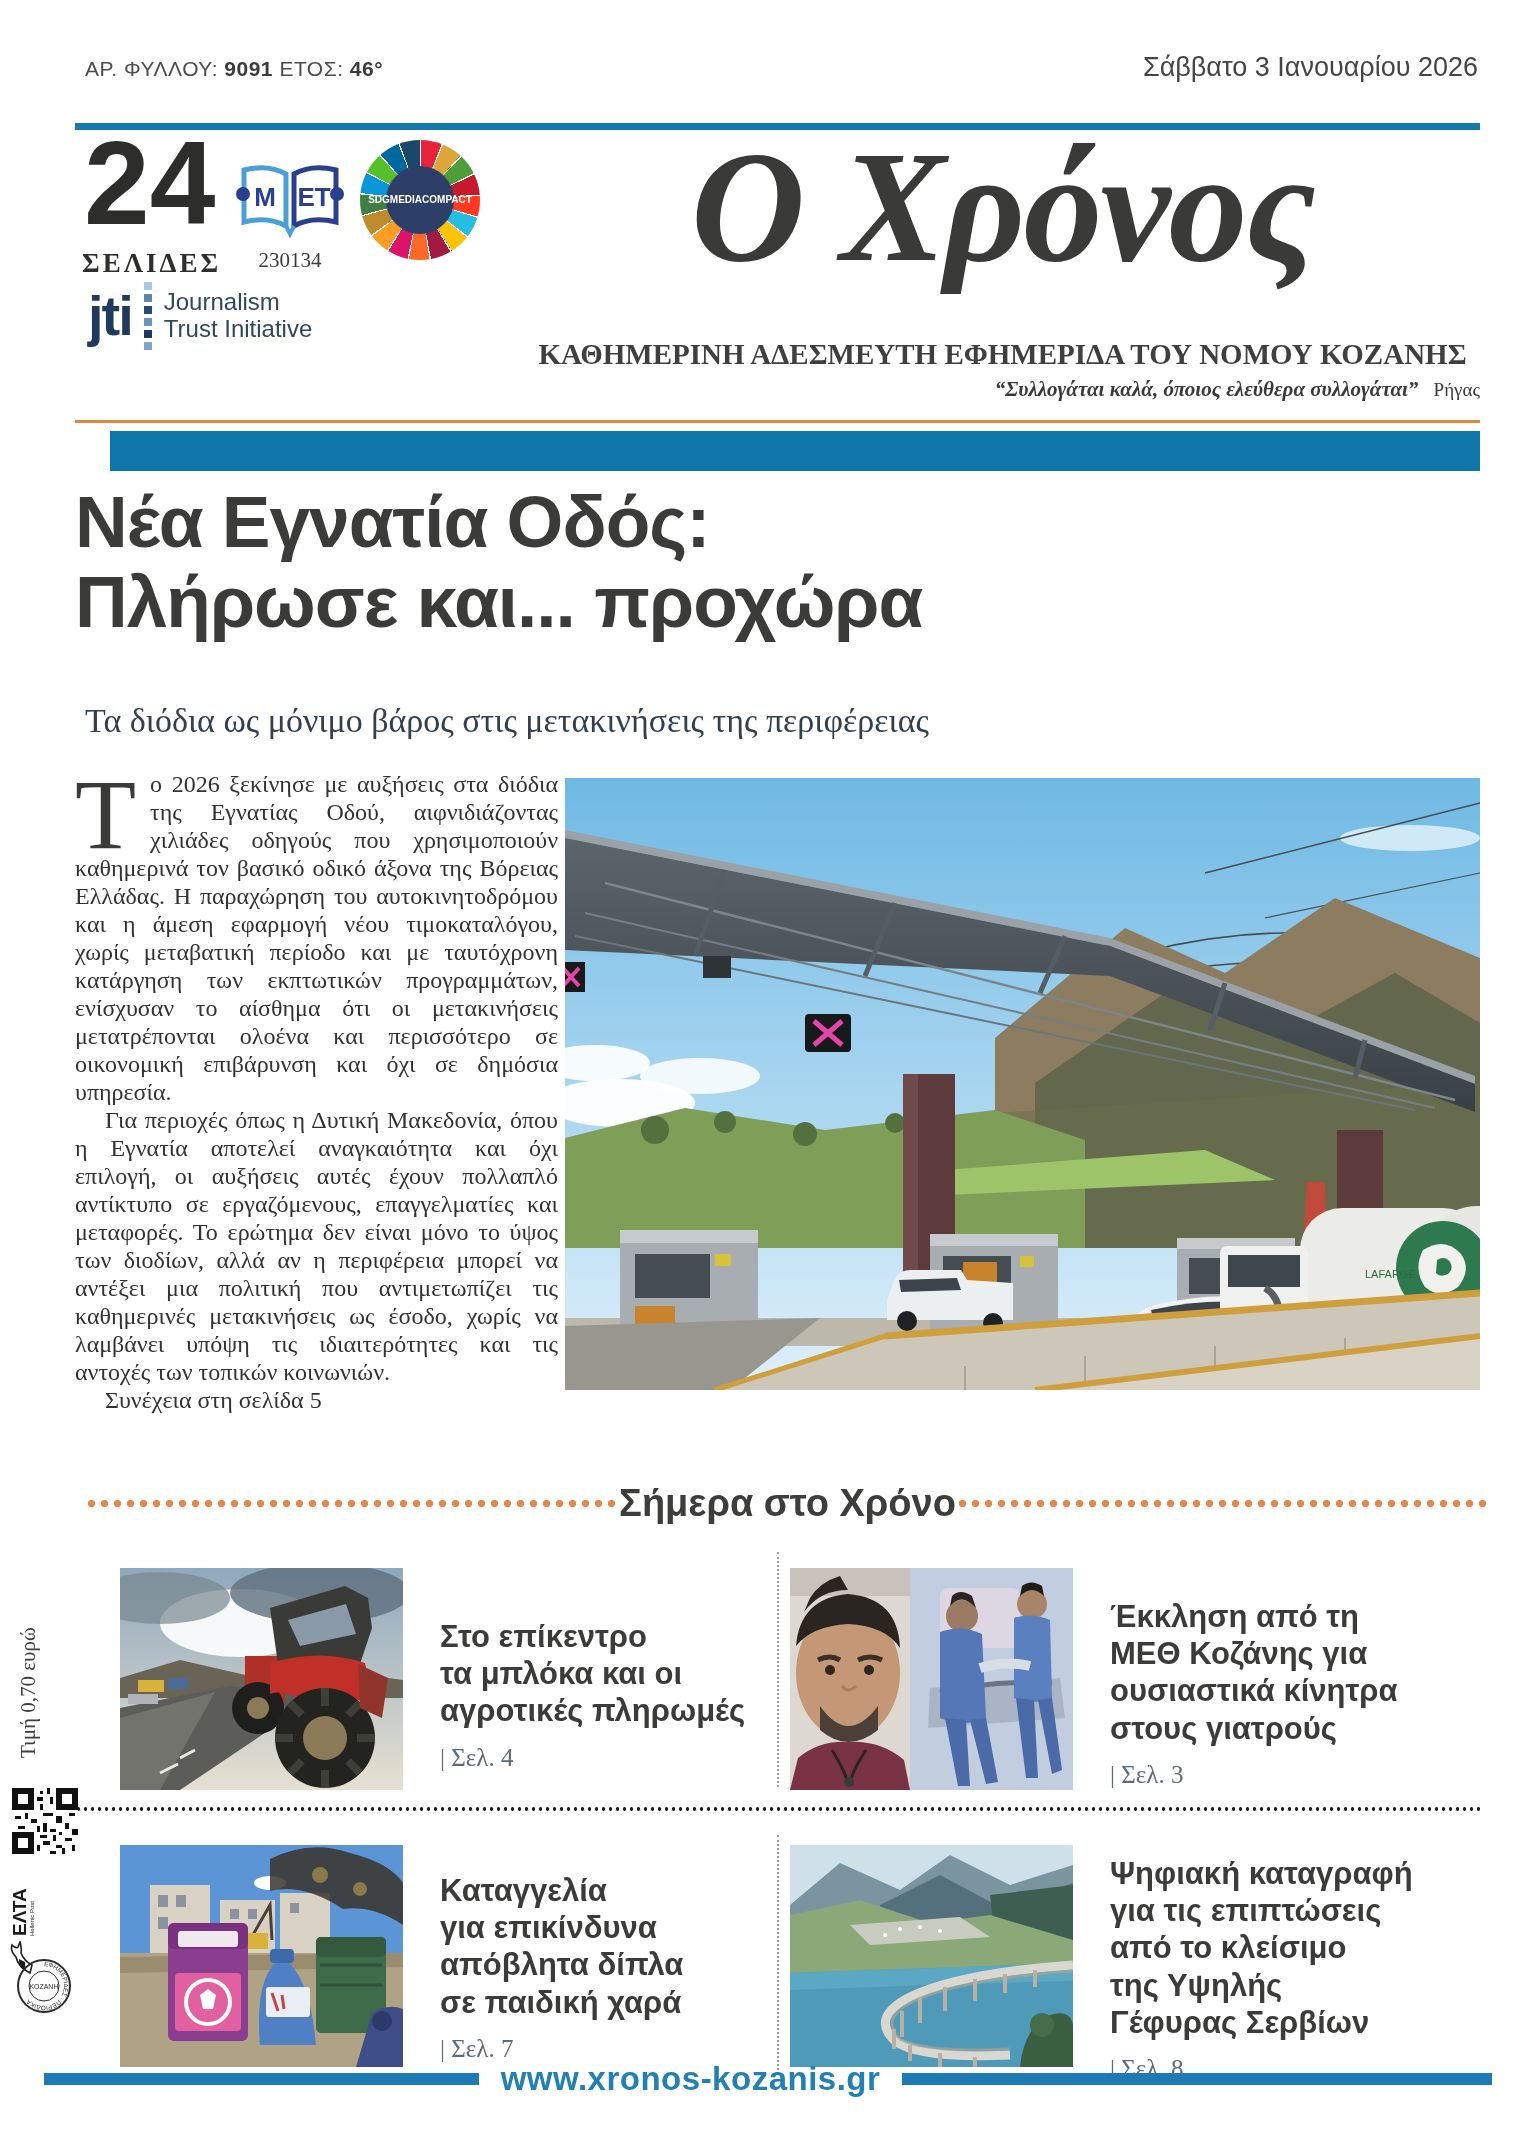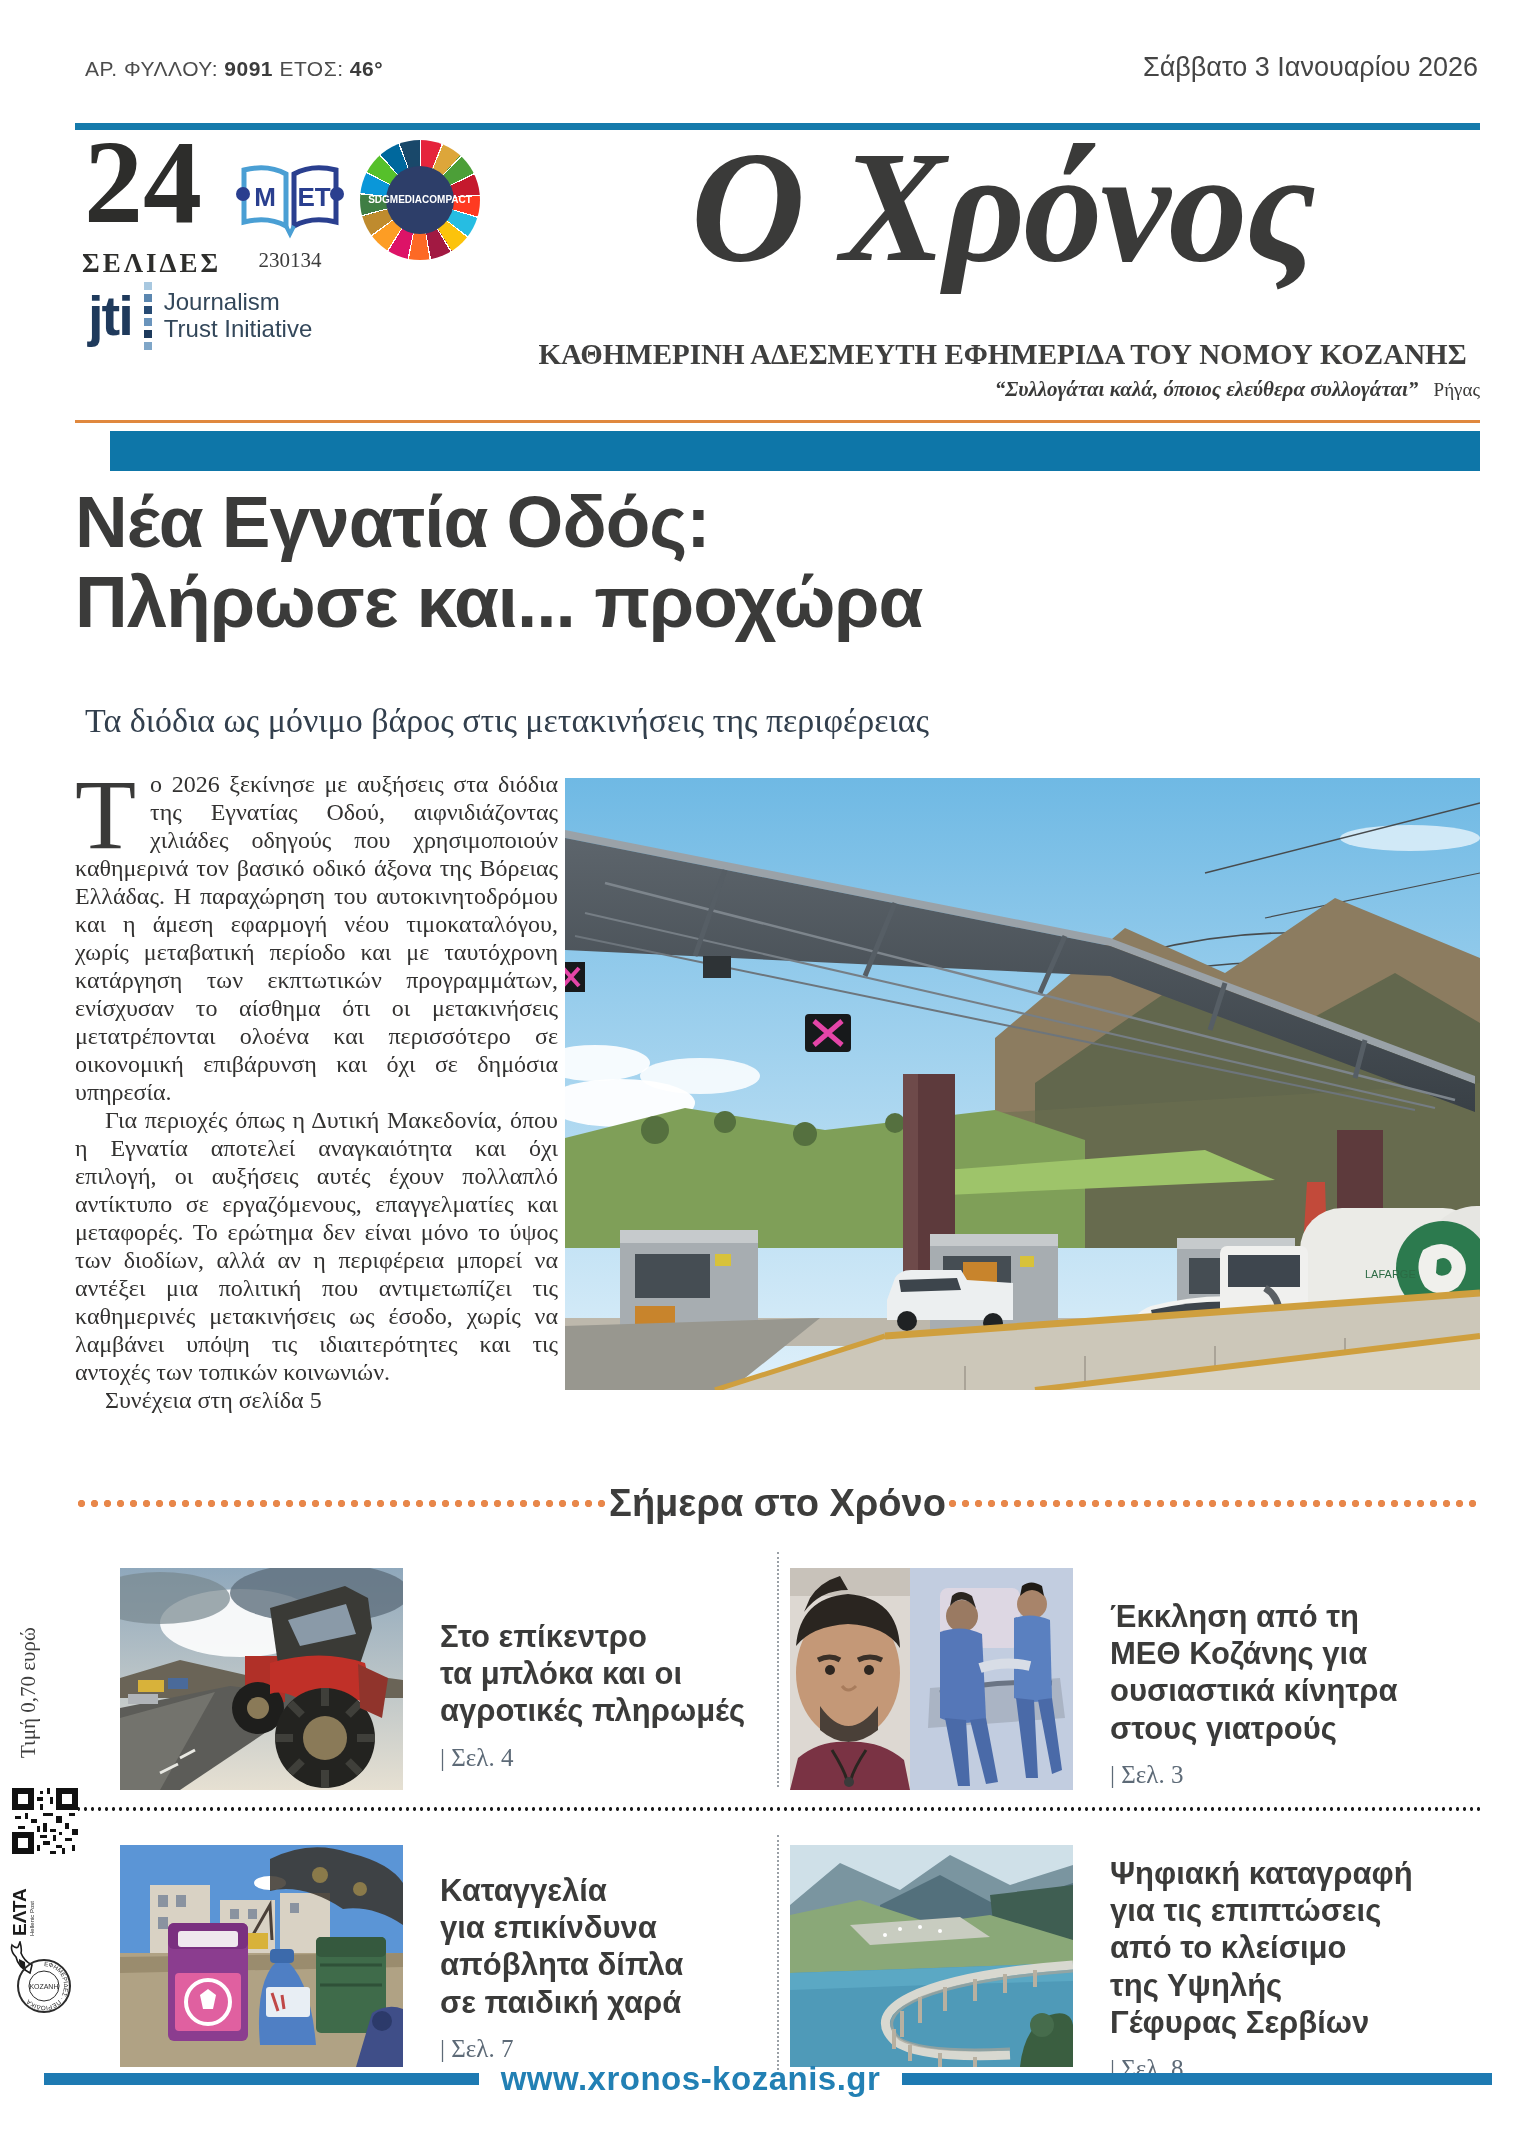--- a/index.html
+++ b/index.html
@@ -10,21 +10,21 @@
 
   
   .top-row{top:52px;left:85px;right:58px;display:flex;justify-content:space-between;align-items:baseline;}
   .issue-info{font-size:21px;color:#4c4c4c;letter-spacing:.5px;}
   .issue-info b{color:#3c3c3c;}
   .date{font-size:27px;color:#454545;}
 
   .rule-blue-top{top:123px;left:75px;width:1405px;height:7px;background:#157aab;}
 
   
-  .pages-num{top:124px;left:84px;font-family:Liberation Serif, serif;font-weight:700;font-size:118px;line-height:1;color:#2d2d2b;}
+  .pages-num{top:124px;left:84px;font-family:Liberation Sans, sans-serif;font-weight:700;font-size:118px;line-height:1;color:#2d2d2b;}
   .pages-label{top:248px;left:82px;font-family:"Liberation Serif",serif;font-weight:700;font-size:27px;letter-spacing:3px;color:#2d2d2b;}
   .met{top:162px;left:234px;width:112px;text-align:center;}
   .met-code{font-family:"Liberation Serif",serif;font-size:21px;color:#3c3c3c;margin-top:2px;}
   .sdg{top:140px;left:360px;width:120px;height:120px;border-radius:50%;
        background:
         repeating-conic-gradient(#ffffff 0deg 1.4deg, rgba(255,255,255,0) 1.4deg 21.18deg),
         conic-gradient(#E5243B 0 21deg,#DDA63A 21deg 42deg,#4C9F38 42deg 64deg,#C5192D 64deg 85deg,#FF3A21 85deg 106deg,#26BDE2 106deg 127deg,#FCC30B 127deg 148deg,#A21942 148deg 170deg,#FD6925 170deg 191deg,#DD1367 191deg 212deg,#FD9D24 212deg 233deg,#BF8B2E 233deg 254deg,#3F7E44 254deg 276deg,#0A97D9 276deg 297deg,#56C02B 297deg 318deg,#00689D 318deg 339deg,#19486A 339deg 360deg);}
   .sdg-center{position:absolute;left:26px;top:26px;width:68px;height:68px;border-radius:50%;background:#2d3e69;
        display:flex;flex-direction:row;align-items:center;justify-content:center;color:#fff;
        font-size:10px;font-weight:700;line-height:1.15;text-align:center;}
@@ -58,21 +58,21 @@
   .article p{margin:0;}
   .article p.indent{text-indent:30px;}
   .dropcap{float:left;font-size:100px;line-height:78px;padding:6px 14px 0 0;color:#3a3a39;
        font-family:"Liberation Serif",serif;}
   .continuation{text-indent:30px;margin-top:2px;}
 
   .main-photo{top:778px;left:565px;width:915px;height:612px;}
   .main-photo svg{display:block;width:100%;height:100%;}
 
   
-  .today-row{top:1482px;left:75px;width:1405px;display:flex;align-items:center;gap:0;}
+  .today-row{top:1482px;left:85px;width:1405px;display:flex;align-items:center;gap:0;}
   .dotline{flex:1;height:9px;
        background-image:radial-gradient(circle,#e8874a 3.4px,rgba(0,0,0,0) 3.9px);
        background-size:13px 9px;background-repeat:repeat-x;background-position:left center;}
   .today-heading{font-size:38px;font-weight:700;color:#3d3d3c;white-space:nowrap;}
 
   .teaser-img{width:283px;height:222px;overflow:hidden;}
   .teaser-img svg{display:block;width:100%;height:100%;}
   .teaser-title{font-size:31px;font-weight:700;line-height:1.2;color:#3b3b3a;}
   .teaser-page{margin-top:14px;font-family:"Liberation Serif",serif;font-size:25px;color:#5d6a77;}
 

